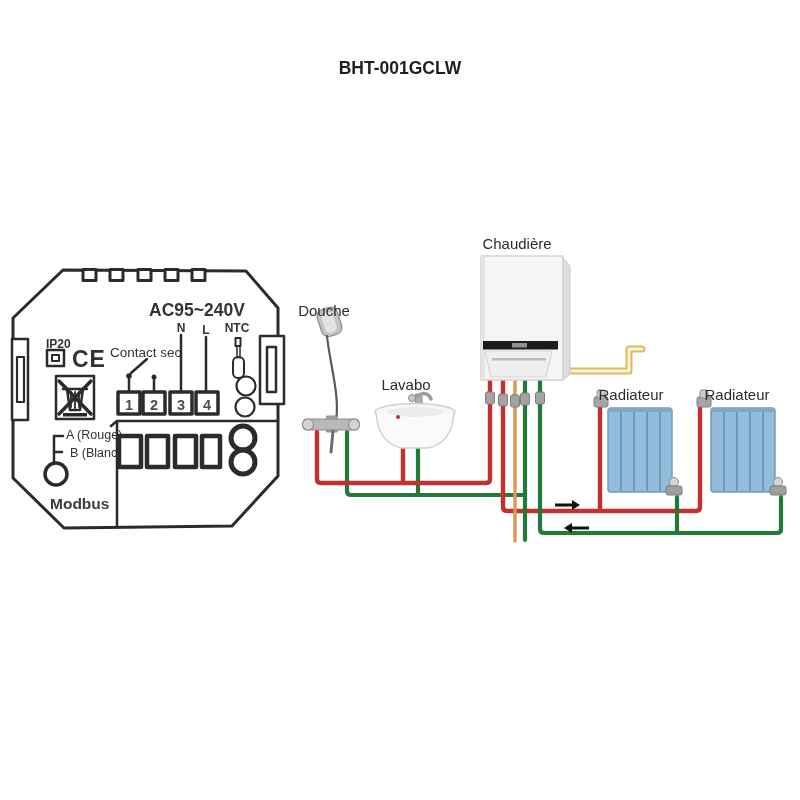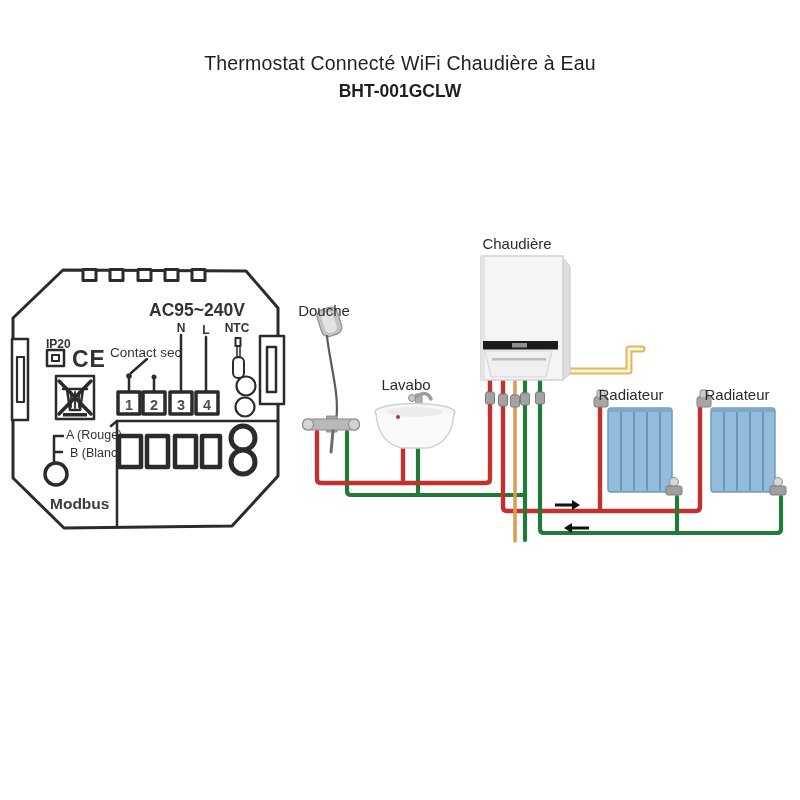--- a/index.html
+++ b/index.html
@@ -11,21 +11,20 @@
   svg text{font-family:"Liberation Sans",sans-serif;}
   .lbl{fill:#2b2b2b;font-size:15px;}
   .tlbl{fill:#333333;}
 </style>
 </head>
 <body>
 
 <div class="canvas">
 
   <div class="title-block">
-    <div class="title-line1">Thermostat Connecté WiFi Chaudière à Eau</div>
     <div class="title-line2">BHT-001GCLW</div>
   </div>
 
   <svg width="800" height="800" viewBox="0 0 800 800" style="position:absolute;left:0;top:0;">
 
     <g fill="none" stroke="#2b2b2b" stroke-linecap="round" stroke-linejoin="round">
 
       <path stroke-width="3" fill="#ffffff" d="M 63 270 L 246 271 L 278 308 L 278 476 L 232 526 L 64 528 L 13 478 L 13 318 Z"></path>
 
       <g stroke-width="3" fill="#ffffff">

